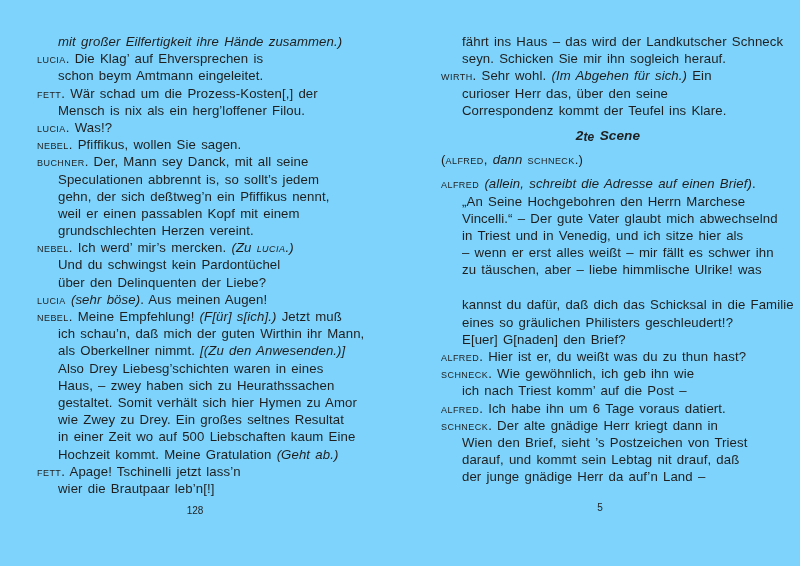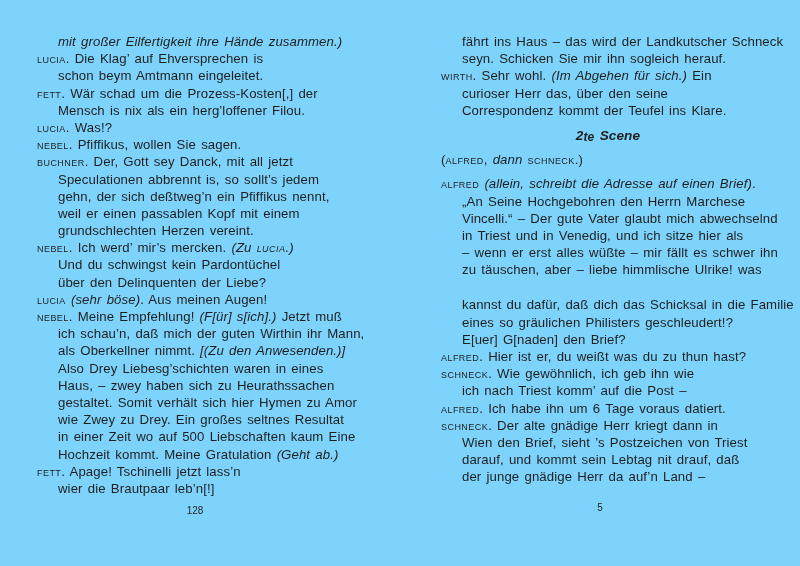--- a/index.html
+++ b/index.html
@@ -48,21 +48,21 @@
 
 <div id="canvas">
   <div id="page-left" class="page">
       <div class="line cont"><span class="seg-i">mit großer Eilfertigkeit ihre Hände zusammen.)</span></div>
       <div class="line sp"><span class="seg-sc">lucia</span><span class="seg-n">. Die Klag’ auf Ehversprechen is</span></div>
       <div class="line cont"><span class="seg-n">schon beym Amtmann eingeleitet.</span></div>
       <div class="line sp"><span class="seg-sc">fett</span><span class="seg-n">. Wär schad um die Prozess-Kosten[,] der</span></div>
       <div class="line cont"><span class="seg-n">Mensch is nix als ein herg’loffener Filou.</span></div>
       <div class="line sp"><span class="seg-sc">lucia</span><span class="seg-n">. Was!?</span></div>
       <div class="line sp"><span class="seg-sc">nebel</span><span class="seg-n">. Pfiffikus, wollen Sie sagen.</span></div>
-      <div class="line sp"><span class="seg-sc">buchner</span><span class="seg-n">. Der, Gott sey Danck, mit all jetzt</span></div>
+      <div class="line sp"><span class="seg-sc">buchner</span><span class="seg-n">. Der, Mann sey Danck, mit all seine</span></div>
       <div class="line cont"><span class="seg-n">Speculationen abbrennt is, so sollt’s jedem</span></div>
       <div class="line cont"><span class="seg-n">gehn, der sich deßtweg’n ein Pfiffikus nennt,</span></div>
       <div class="line cont"><span class="seg-n">weil er einen passablen Kopf mit einem</span></div>
       <div class="line cont"><span class="seg-n">grundschlechten Herzen vereint.</span></div>
       <div class="line sp"><span class="seg-sc">nebel</span><span class="seg-n">. Ich werd’ mir’s mercken. </span><span class="seg-i">(Zu </span><span class="seg-isc">lucia</span><span class="seg-i">.)</span></div>
       <div class="line cont"><span class="seg-n">Und du schwingst kein Pardontüchel</span></div>
       <div class="line cont"><span class="seg-n">über den Delinquenten der Liebe?</span></div>
       <div class="line sp"><span class="seg-sc">lucia</span><span class="seg-i"> (sehr böse)</span><span class="seg-n">. Aus meinen Augen!</span></div>
       <div class="line sp"><span class="seg-sc">nebel</span><span class="seg-n">. Meine Empfehlung! </span><span class="seg-i">(F[ür] s[ich].)</span><span class="seg-n"> Jetzt muß</span></div>
       <div class="line cont"><span class="seg-n">ich schau’n, daß mich der guten Wirthin ihr Mann,</span></div>
@@ -84,21 +84,21 @@
       <div class="line cont"><span class="seg-n">Correspondenz kommt der Teufel ins Klare.</span></div>
       <div class="gap" style="height: 8px;"></div>
       <div class="line center"><span class="seg-bi">2</span><span class="seg-bis">te</span><span class="seg-bi"> Scene</span></div>
       <div class="gap" style="height: 7px;"></div>
       <div class="line sp"><span class="seg-n">(</span><span class="seg-sc">alfred</span><span class="seg-n">, </span><span class="seg-i">dann</span><span class="seg-n"> </span><span class="seg-sc">schneck</span><span class="seg-n">.)</span></div>
       <div class="gap" style="height: 7px;"></div>
       <div class="line sp"><span class="seg-sc">alfred</span><span class="seg-i"> (allein, schreibt die Adresse auf einen Brief)</span><span class="seg-n">.</span></div>
       <div class="line cont"><span class="seg-n">„An Seine Hochgebohren den Herrn Marchese</span></div>
       <div class="line cont"><span class="seg-n">Vincelli.“ – Der gute Vater glaubt mich abwechselnd</span></div>
       <div class="line cont"><span class="seg-n">in Triest und in Venedig, und ich sitze hier als</span></div>
-      <div class="line cont"><span class="seg-n">– wenn er erst alles wüßte – mir fällt es schwer ihn</span></div>
+      <div class="line cont"><span class="seg-n">– wenn er erst alles weißt – mir fällt es schwer ihn</span></div>
       <div class="line cont"><span class="seg-n">zu täuschen, aber – liebe himmlische Ulrike! was</span></div>
       <div class="gap" style="height: 18px;"></div>
       <div class="line cont"><span class="seg-n">kannst du dafür, daß dich das Schicksal in die Familie</span></div>
       <div class="line cont"><span class="seg-n">eines so gräulichen Philisters geschleudert!?</span></div>
       <div class="line cont"><span class="seg-n">E[uer] G[naden] den Brief?</span></div>
       <div class="line sp"><span class="seg-sc">alfred</span><span class="seg-n">. Hier ist er, du weißt was du zu thun hast?</span></div>
       <div class="line sp"><span class="seg-sc">schneck</span><span class="seg-n">. Wie gewöhnlich, ich geb ihn wie</span></div>
       <div class="line cont"><span class="seg-n">ich nach Triest komm’ auf die Post –</span></div>
       <div class="line sp"><span class="seg-sc">alfred</span><span class="seg-n">. Ich habe ihn um 6 Tage voraus datiert.</span></div>
       <div class="line sp"><span class="seg-sc">schneck</span><span class="seg-n">. Der alte gnädige Herr kriegt dann in</span></div>

